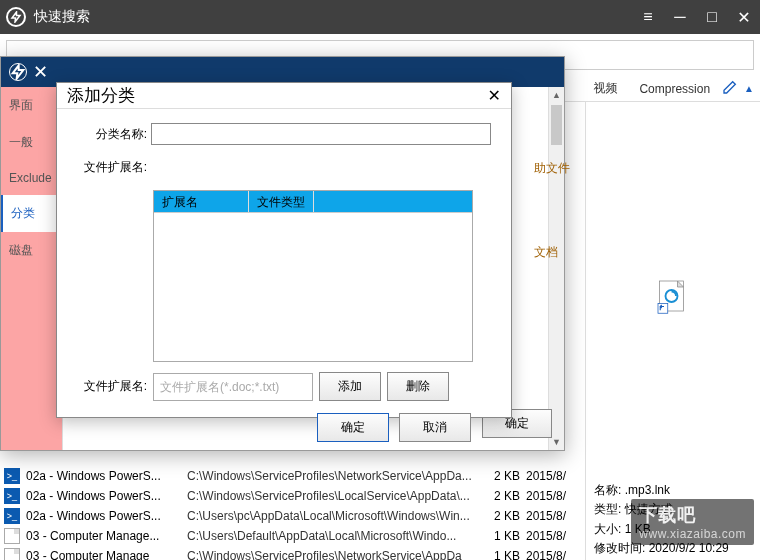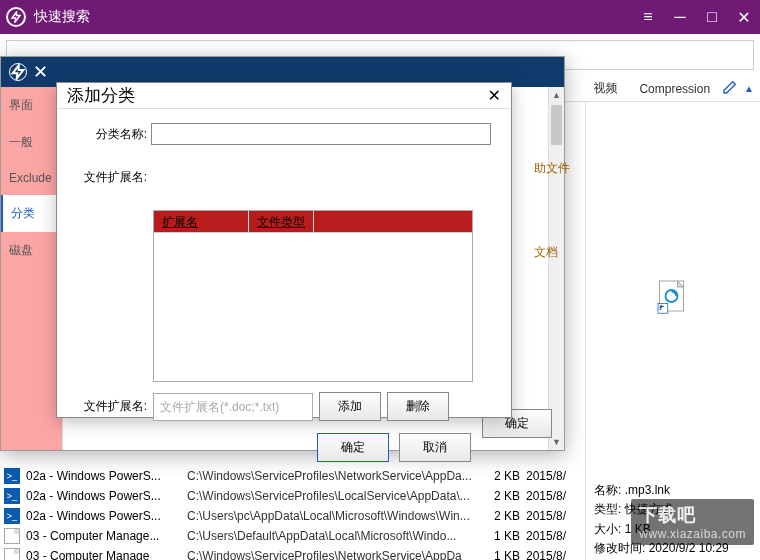--- a/index.html
+++ b/index.html
@@ -1,20 +1,20 @@
 <!DOCTYPE html>
 <html><head>
 <meta charset="utf-8">
 <style>
 * { margin: 0; padding: 0; box-sizing: border-box; font-family: "Microsoft YaHei", "Segoe UI", sans-serif; }
 body { width: 760px; height: 560px; overflow: hidden; background: #fff; position: relative; font-size: 12px; }
 
 
 .main-window { width: 760px; height: 560px; position: relative; }
-.titlebar { height: 34px; background: #701a75; color: #fff; display: flex; align-items: center; padding: 0 6px; }
+.titlebar { height: 34px; background: #404040; color: #fff; display: flex; align-items: center; padding: 0 6px; }
 .titlebar .logo { width: 20px; height: 20px; border: 2px solid #fff; border-radius: 50%; display: flex; align-items: center; justify-content: center; margin-right: 8px; }
 .titlebar .logo svg { width: 12px; height: 12px; }
 .titlebar .title { font-size: 14px; flex: 1; }
 .titlebar .win-controls { display: flex; gap: 12px; font-size: 16px; }
 .titlebar .win-controls span { cursor: pointer; width: 20px; text-align: center; }
 
 .searchbar { height: 30px; border: 1px solid #ccc; margin: 6px; display: flex; align-items: center; }
 .searchbar input { flex: 1; border: none; outline: none; padding: 0 8px; font-size: 13px; }
 
 .tabs-row { display: flex; border-bottom: 1px solid #ddd; padding: 0 6px; align-items: center; height: 26px; gap: 2px; }
@@ -50,25 +50,25 @@
 .dialog-nav div.active { background: #fff; color: #1a5fbf; border-left: 2px solid #1a5fbf; }
 .dialog-main { flex: 1; padding: 12px; position: relative; }
 .dialog-ok { position: absolute; bottom: 12px; right: 12px; width: 70px; height: 24px; border: 1px solid #aaa; background: #f0f0f0; cursor: pointer; }
 
 
 .modal { position: absolute; top: 82px; left: 56px; width: 456px; height: 336px; background: #fff; border: 1px solid #888; box-shadow: 0 4px 16px rgba(0,0,0,0.25); z-index: 20; }
 .modal-title { height: 26px; border-bottom: 1px solid #ddd; display: flex; align-items: center; padding: 0 10px; }
 .modal-title .txt { flex: 1; font-size: 17px; }
 .modal-title .close { font-size: 16px; cursor: pointer; }
 .modal-body { padding: 14px 20px; }
-.form-row { display: flex; align-items: center; margin-bottom: 24px; gap: 4px; }
+.form-row { display: flex; align-items: center; margin-bottom: 14px; gap: 4px; }
 .form-row label { width: 70px; text-align: right; font-size: 12px; }
 .form-row input[type=text] { flex: 1; height: 22px; border: 1px solid #888; padding: 0 4px; font-size: 12px; }
 .ext-table { margin-left: 76px; width: 320px; height: 172px; border: 1px solid #aaa; }
-.ext-table-head { display: flex; height: 22px; background: #b91c1c; border-bottom: 1px solid #ccc; text-decoration: underline; }
+.ext-table-head { display: flex; height: 22px; background: #0ea5e9; border-bottom: 1px solid #ccc; }
 .ext-table-head div { padding: 3px 8px; font-size: 12px; border-right: 1px solid #ddd; }
 .ext-table-head div:first-child { width: 95px; }
 .ext-add-row { display: flex; margin: 10px 0 0 0; align-items: center; gap: 6px; }
 .ext-add-row label { width: 70px; text-align: right; }
 .ext-add-row input { width: 160px; height: 28px; border: 1px solid #aaa; padding: 0 6px; font-size: 12px; }
 .ext-add-row input::placeholder { color: #aaa; }
 .btn { height: 29px; padding: 0 18px; border: 1px solid #888; background: linear-gradient(#fdfdfd,#e8e8e8); cursor: pointer; font-size: 12px; }
 .btn.primary { border: 1px solid #1a5fbf; }
 .modal-footer { display: flex; justify-content: flex-end; gap: 10px; padding: 12px 20px 0; }
 

